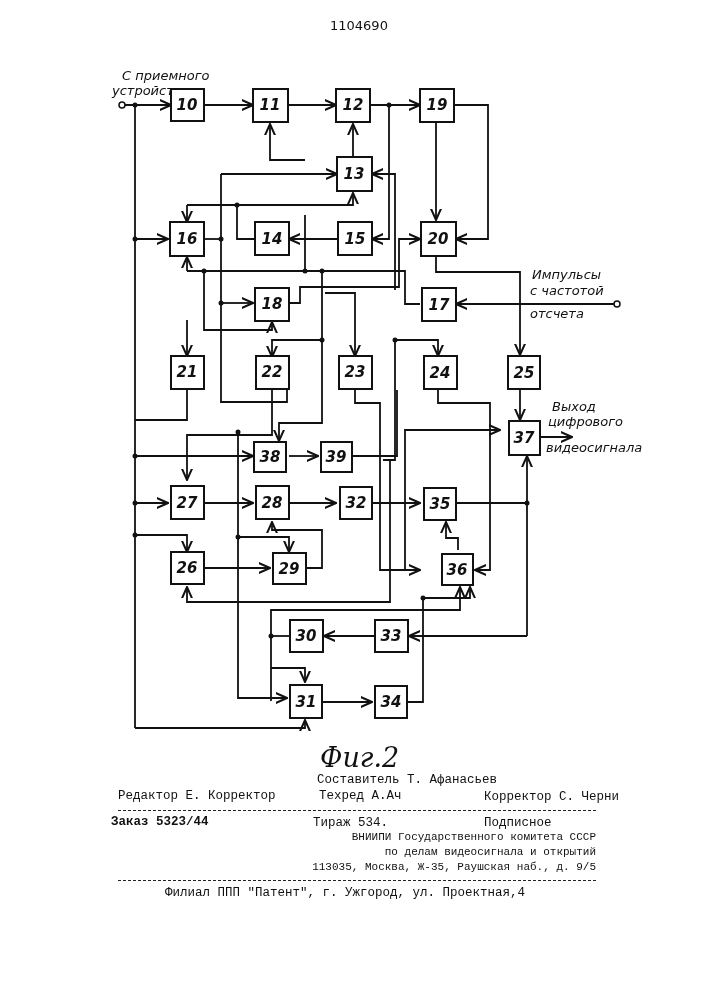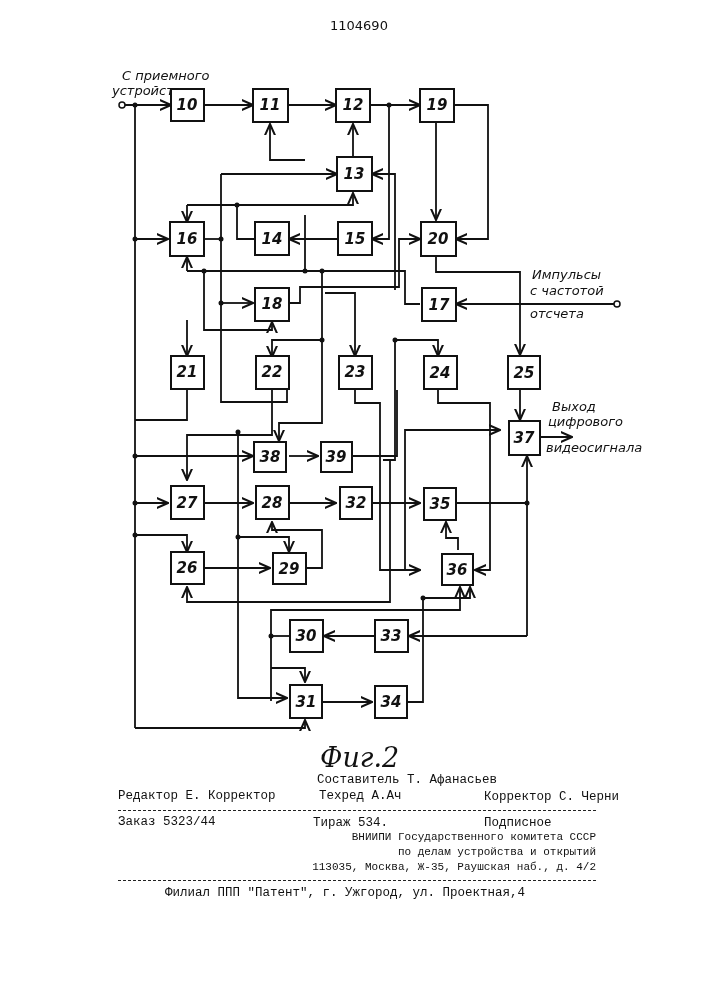--- a/index.html
+++ b/index.html
@@ -294,20 +294,20 @@
     </g>
 </svg>
 
 <div class="fig">Фиг.2</div>
 
 <div class="row" style="left:317px; top:773px;text-align:right;">Составитель Т. Афанасьев</div>
 <div class="row" style="left:118px; top:789px;">Редактор Е. Корректор</div>
 <div class="row" style="left:313px; top:789px;margin-left:6px;">Техред А.Ач</div>
 <div class="row" style="left:464px; top:790px;margin-left:20px;">Корректор С. Черни</div>
 <div class="dash" style="top:810px;"></div>
-<div class="row" style="left:118px; top:815px;">Заказ 5323/44</div>
+<div class="row" style="left:111px; top:815px;font-weight:bold;">Заказ 5323/44</div>
 <div class="row" style="left:313px; top:816px;">Тираж 534.</div>
 <div class="row" style="left:484px; top:816px;">Подписное</div>
 <div class="center" style="top:831px;">ВНИИПИ Государственного комитета СССР</div>
-<div class="center" style="top:846px;">по делам устройства и открытий</div>
-<div class="center" style="top:861px;">113035, Москва, Ж-35, Раушская наб., д. 4/2</div>
+<div class="center" style="top:846px;">по делам видеосигнала и открытий</div>
+<div class="center" style="top:861px;">113035, Москва, Ж-35, Раушская наб., д. 9/5</div>
 <div class="dash" style="top:880px;"></div>
 <div class="row" style="left:165px; top:886px;">Филиал ППП "Патент", г. Ужгород, ул. Проектная,4</div>
 
 </body></html>

